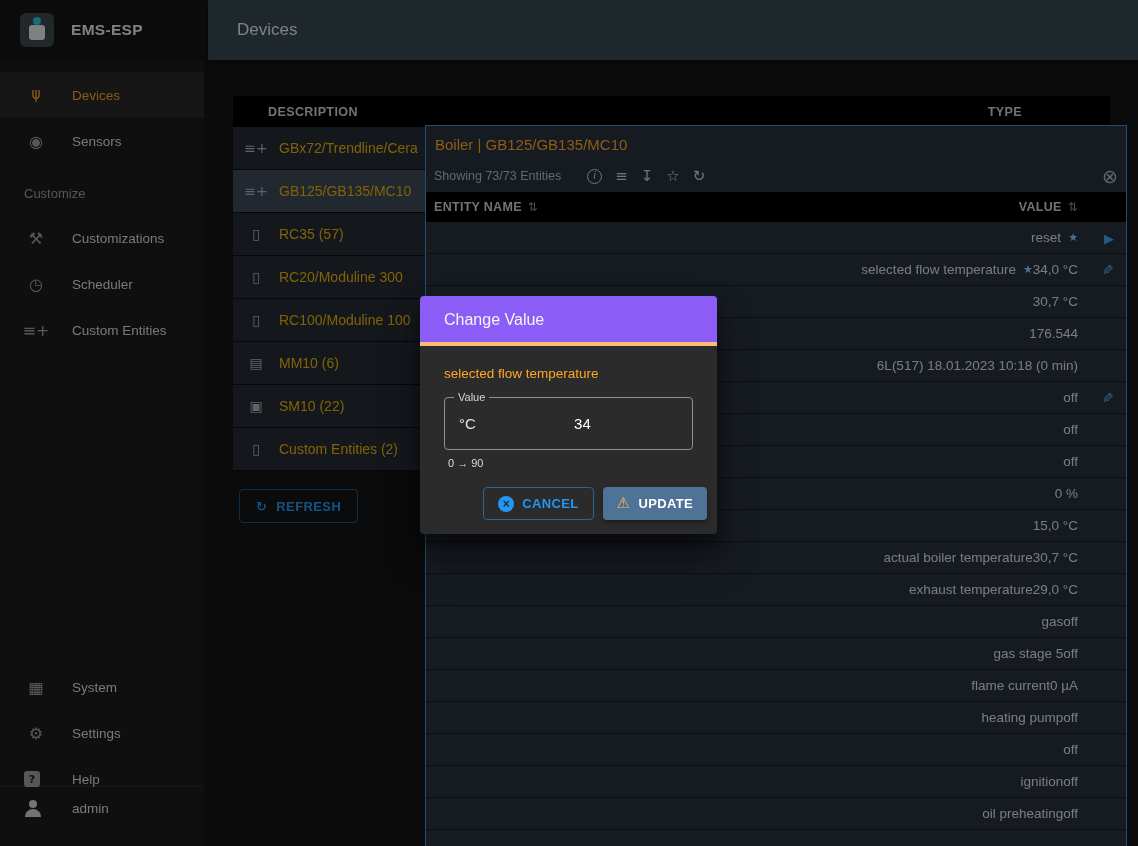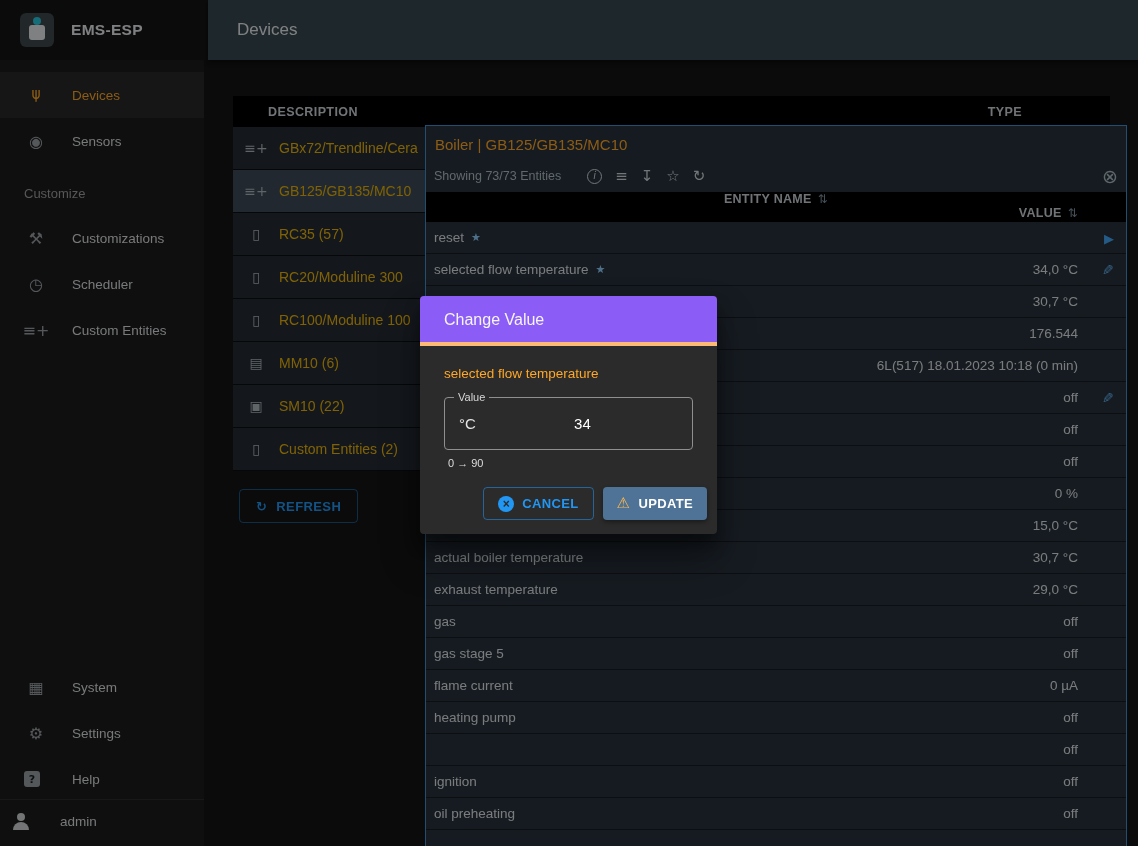--- a/index.html
+++ b/index.html
@@ -26,21 +26,21 @@
   .sidebar { position: absolute; top: 60px; left: 0; width: 204px; bottom: 0; background: #1c1c1c; padding-top: 12px; z-index: 4; }
   .nav-item { height: 46px; display: flex; align-items: center; padding: 0 0 0 24px; cursor: pointer; }
   .nav-item.active { background: #282828; }
   .nav-icon { width: 24px; display: inline-flex; justify-content: center; font-size: 16px; color: #9aa0a6; flex: none; }
   .nav-icon.rot { transform: rotate(180deg); }
   .nav-icon.boxed { width: 16px; height: 16px; background: #9aa0a6; color: #1c1c1c; border-radius: 3px; font-size: 11px; font-weight: bold; align-items: center; margin-right: 8px; }
   .nav-item.active .nav-icon, .nav-item.active .nav-label { color: #ffa726; }
   .nav-label { margin-left: 24px; font-size: 13.5px; font-weight: 500; color: #d9dcde; }
   .nav-section { margin: 22px 0 14px; padding: 0 24px; font-size: 13px; font-weight: 500; color: #9e9e9e; }
   .nav-bottom { position: absolute; bottom: 44px; left: 0; right: 0; }
-  .user-row { position: absolute; bottom: 3px; left: 0; right: 0; height: 44px; display: flex; align-items: center; padding-left: 12px; border-top: 1px solid rgba(255,255,255,.08); cursor: pointer; }
+  .user-row { position: absolute; bottom: 16px; left: 0; right: 0; height: 44px; display: flex; align-items: center; padding-left: 24px; border-top: 1px solid rgba(255,255,255,.08); cursor: pointer; }
   .avatar-icon { width: 18px; height: 18px; position: relative; flex: none; }
   .av-head { position: absolute; top: 0; left: 5px; width: 8px; height: 8px; border-radius: 50%; background: #cfd3d6; }
   .av-body { position: absolute; bottom: 1px; left: 1px; width: 16px; height: 8px; border-radius: 8px 8px 0 0; background: #cfd3d6; }
   .user-name { margin-left: 30px; font-size: 13.5px; font-weight: 500; color: #d9dcde; }
 
   
   .content { position: absolute; left: 204px; top: 60px; right: 0; bottom: 0; background: #141414; padding: 36px 28px 0 29px; }
   .dt-head { height: 31px; background: #000; display: flex; align-items: center; padding-left: 35px; }
   .dt-h { font-size: 12.5px; font-weight: bold; letter-spacing: .4px; color: #ccd3d8; cursor: pointer; }
   .dt-h-type { margin-left: auto; padding-right: 88px; }
@@ -56,26 +56,26 @@
   .entity-panel { position: absolute; left: 425px; top: 125px; width: 702px; height: 745px; background: #28323c;
     border: 1px solid #3d8fd1; z-index: 10; }
   .panel-head { padding: 10px 8px 0; }
   .panel-title { font-size: 15px; font-weight: 500; color: #ffa726; height: 24px; padding-left: 1px; }
   .panel-toolbar { height: 32px; display: flex; align-items: center; }
   .panel-subtitle { font-size: 12.5px; color: #b0bec5; }
   .tb-icons { display: flex; align-items: center; gap: 13px; margin-left: 26px; }
   .tb-icon { color: #cfd8dc; font-size: 15px; line-height: 1; cursor: pointer; }
   .circle-i { width: 15px; height: 15px; border: 1.5px solid #cfd8dc; border-radius: 50%; display: inline-flex; align-items: center; justify-content: center; font-size: 10px; font-style: italic; }
   .close-icon { margin-left: auto; font-size: 19px; color: #b0bec5; cursor: pointer; }
-  .e-head { height: 30px; background: #000; display: flex; align-items: center; padding: 0 8px; flex-direction: column; }
+  .e-head { height: 30px; background: #000; display: flex; align-items: center; padding: 0 8px; }
   .e-h { font-size: 12.5px; font-weight: bold; letter-spacing: .3px; color: #ccd3d8; display: inline-flex; align-items: center; gap: 6px; cursor: pointer; }
   .e-h-value { margin-left: auto; padding-right: 40px; }
   .sort { font-size: 12px; color: #7d93a1; font-weight: normal; }
   .e-row { height: 32px; display: flex; align-items: center; padding: 0 8px; background: #28323c; border-bottom: 1px solid #161b21; cursor: pointer; }
-  .e-name { flex: 1; font-size: 13.5px; color: #dde1e4; display: inline-flex; align-items: center; white-space: nowrap; overflow: hidden; }
+  .e-name { flex: 1; font-size: 13.5px; color: #dde1e4; display: inline-flex; align-items: center; white-space: nowrap; overflow: hidden; justify-content: flex-end; }
   .star { margin-left: 7px; font-size: 11px; color: #90caf9; }
   .e-value { margin-left: auto; font-size: 13.5px; color: #dde1e4; white-space: nowrap; }
   .e-action { width: 40px; flex: none; text-align: right; padding-right: 4px; }
   .pencil { color: #64b5f6; font-size: 14px; display: inline-block; transform: scaleX(-1); cursor: pointer; }
   .play { color: #42a5f5; font-size: 13px; cursor: pointer; }
 
   
   .backdrop { position: absolute; inset: 0; background: rgba(0,0,0,.45); z-index: 40; }
   .modal { position: absolute; left: 420px; top: 296px; width: 297px; background: #2b2b2b; border-radius: 4px;
     box-shadow: 0 11px 15px rgba(0,0,0,.4), 0 24px 38px rgba(0,0,0,.35); z-index: 60; }

